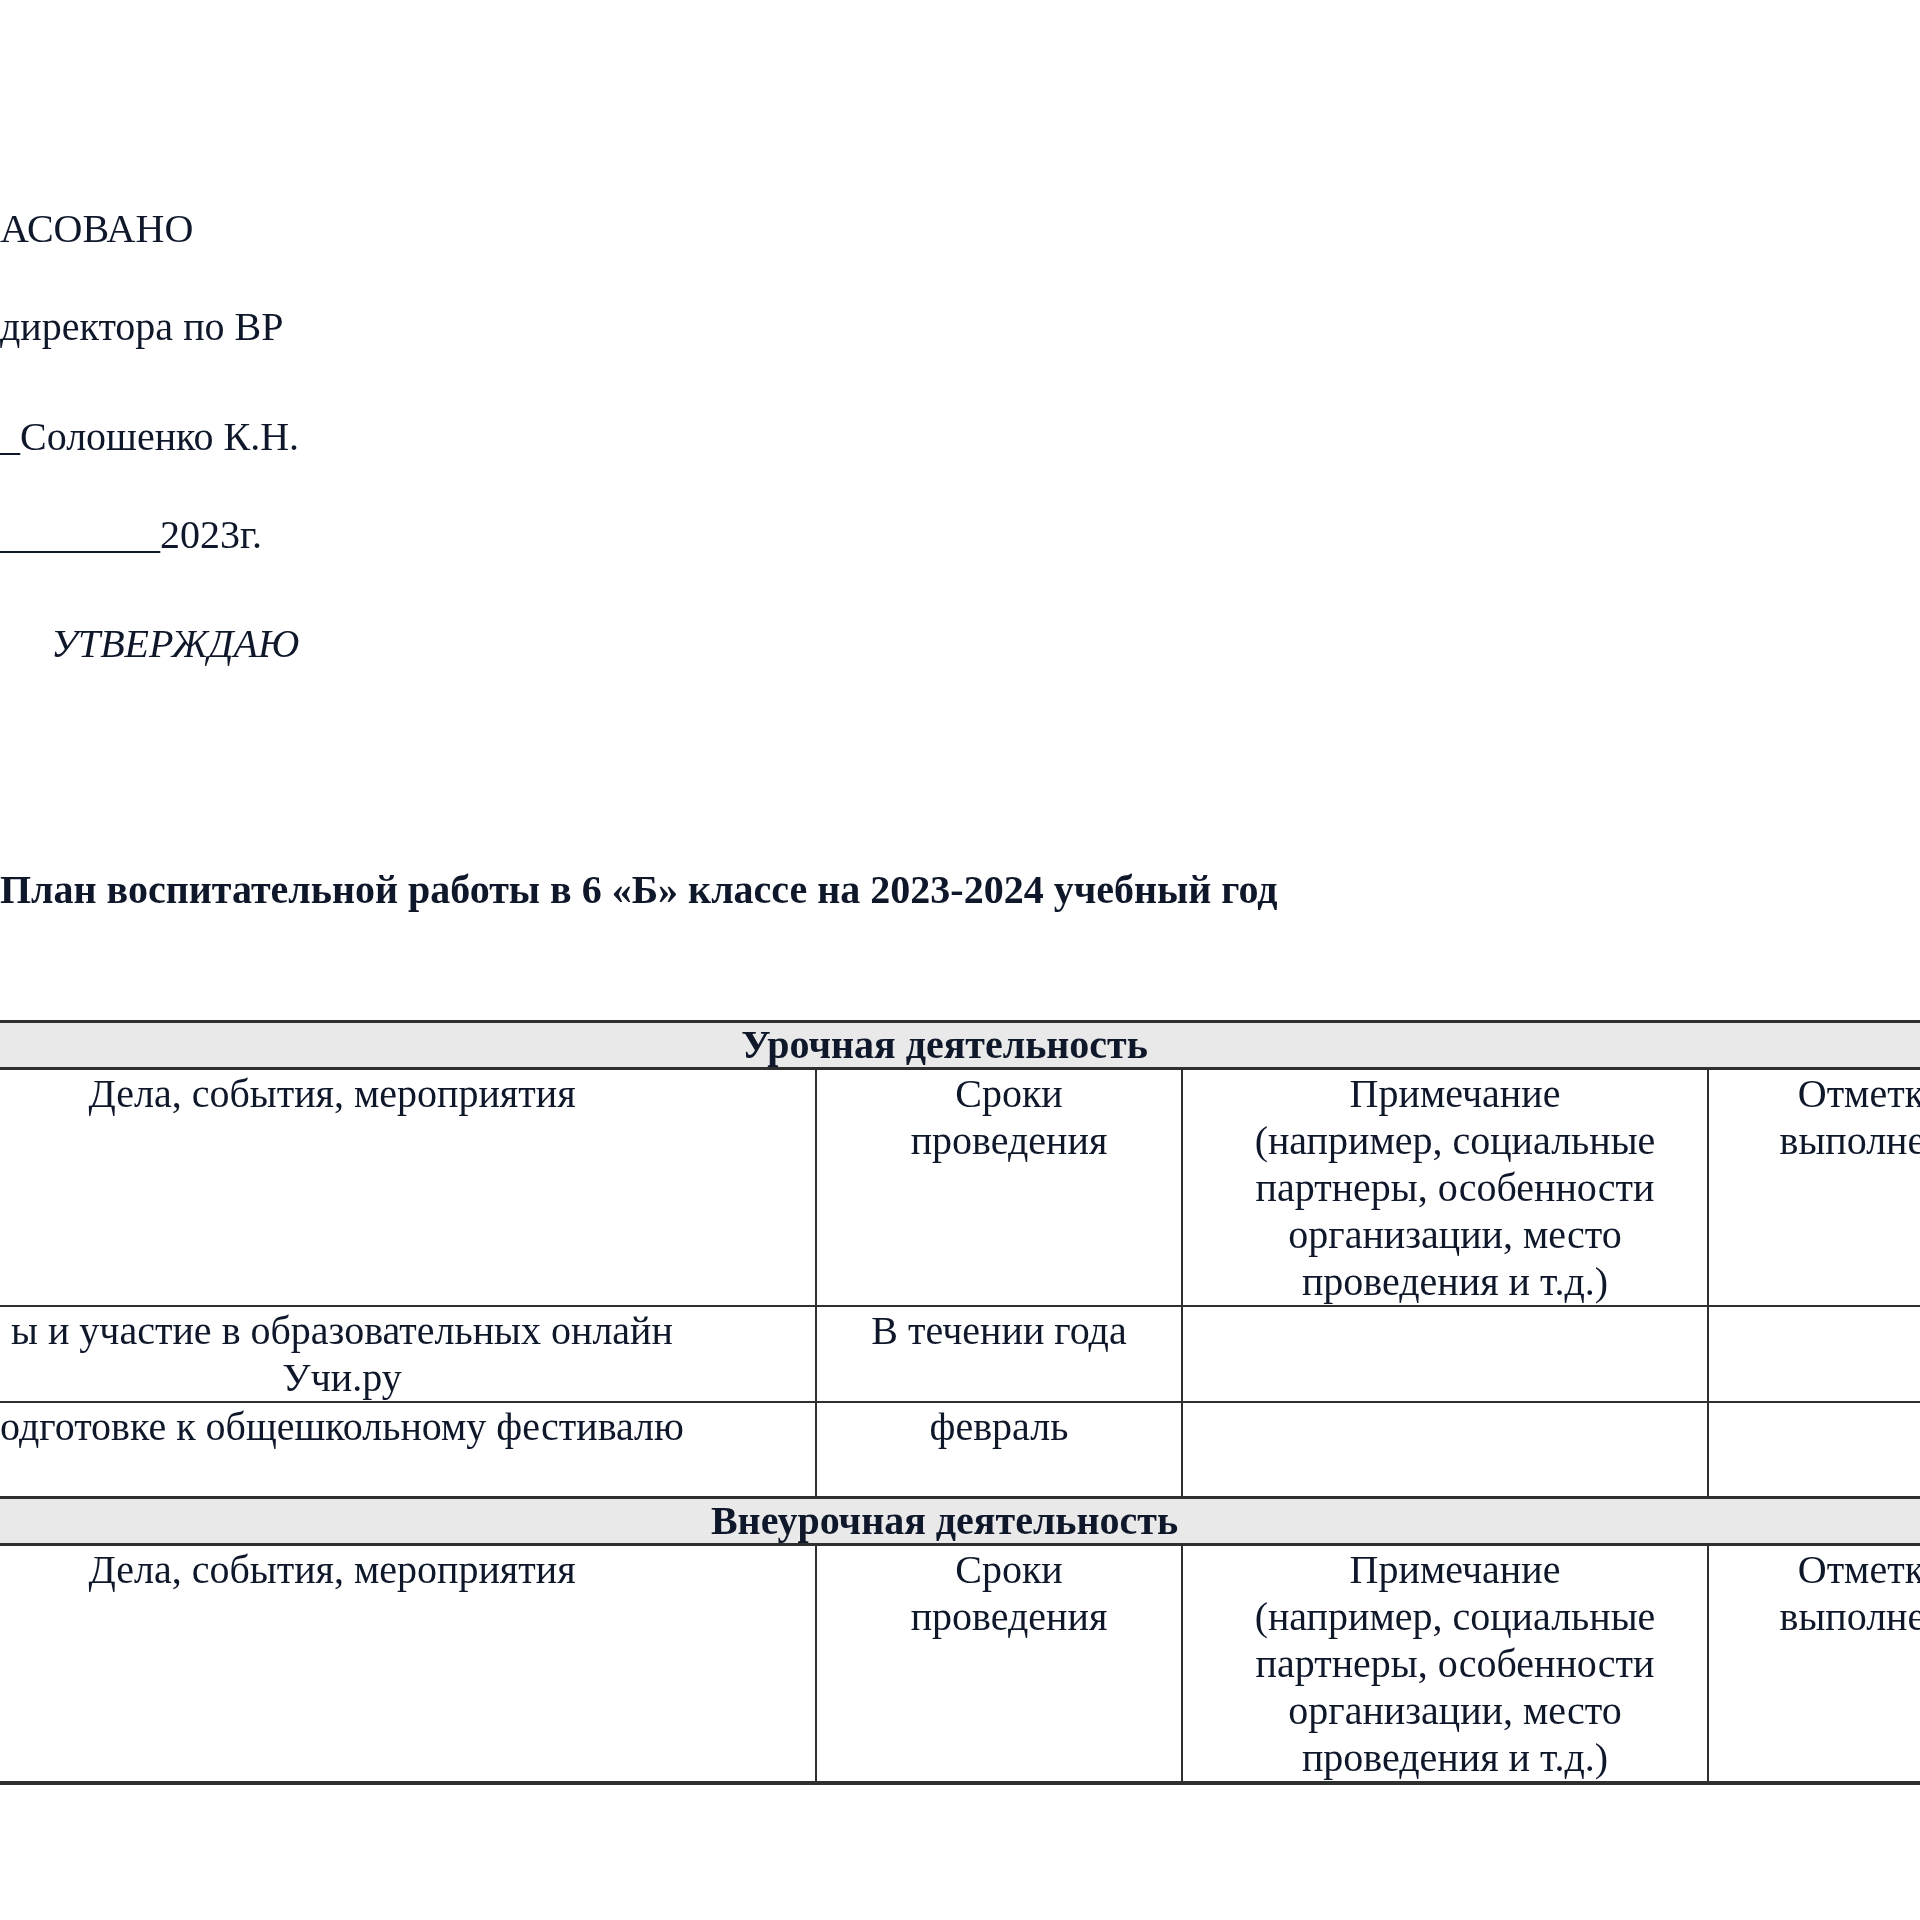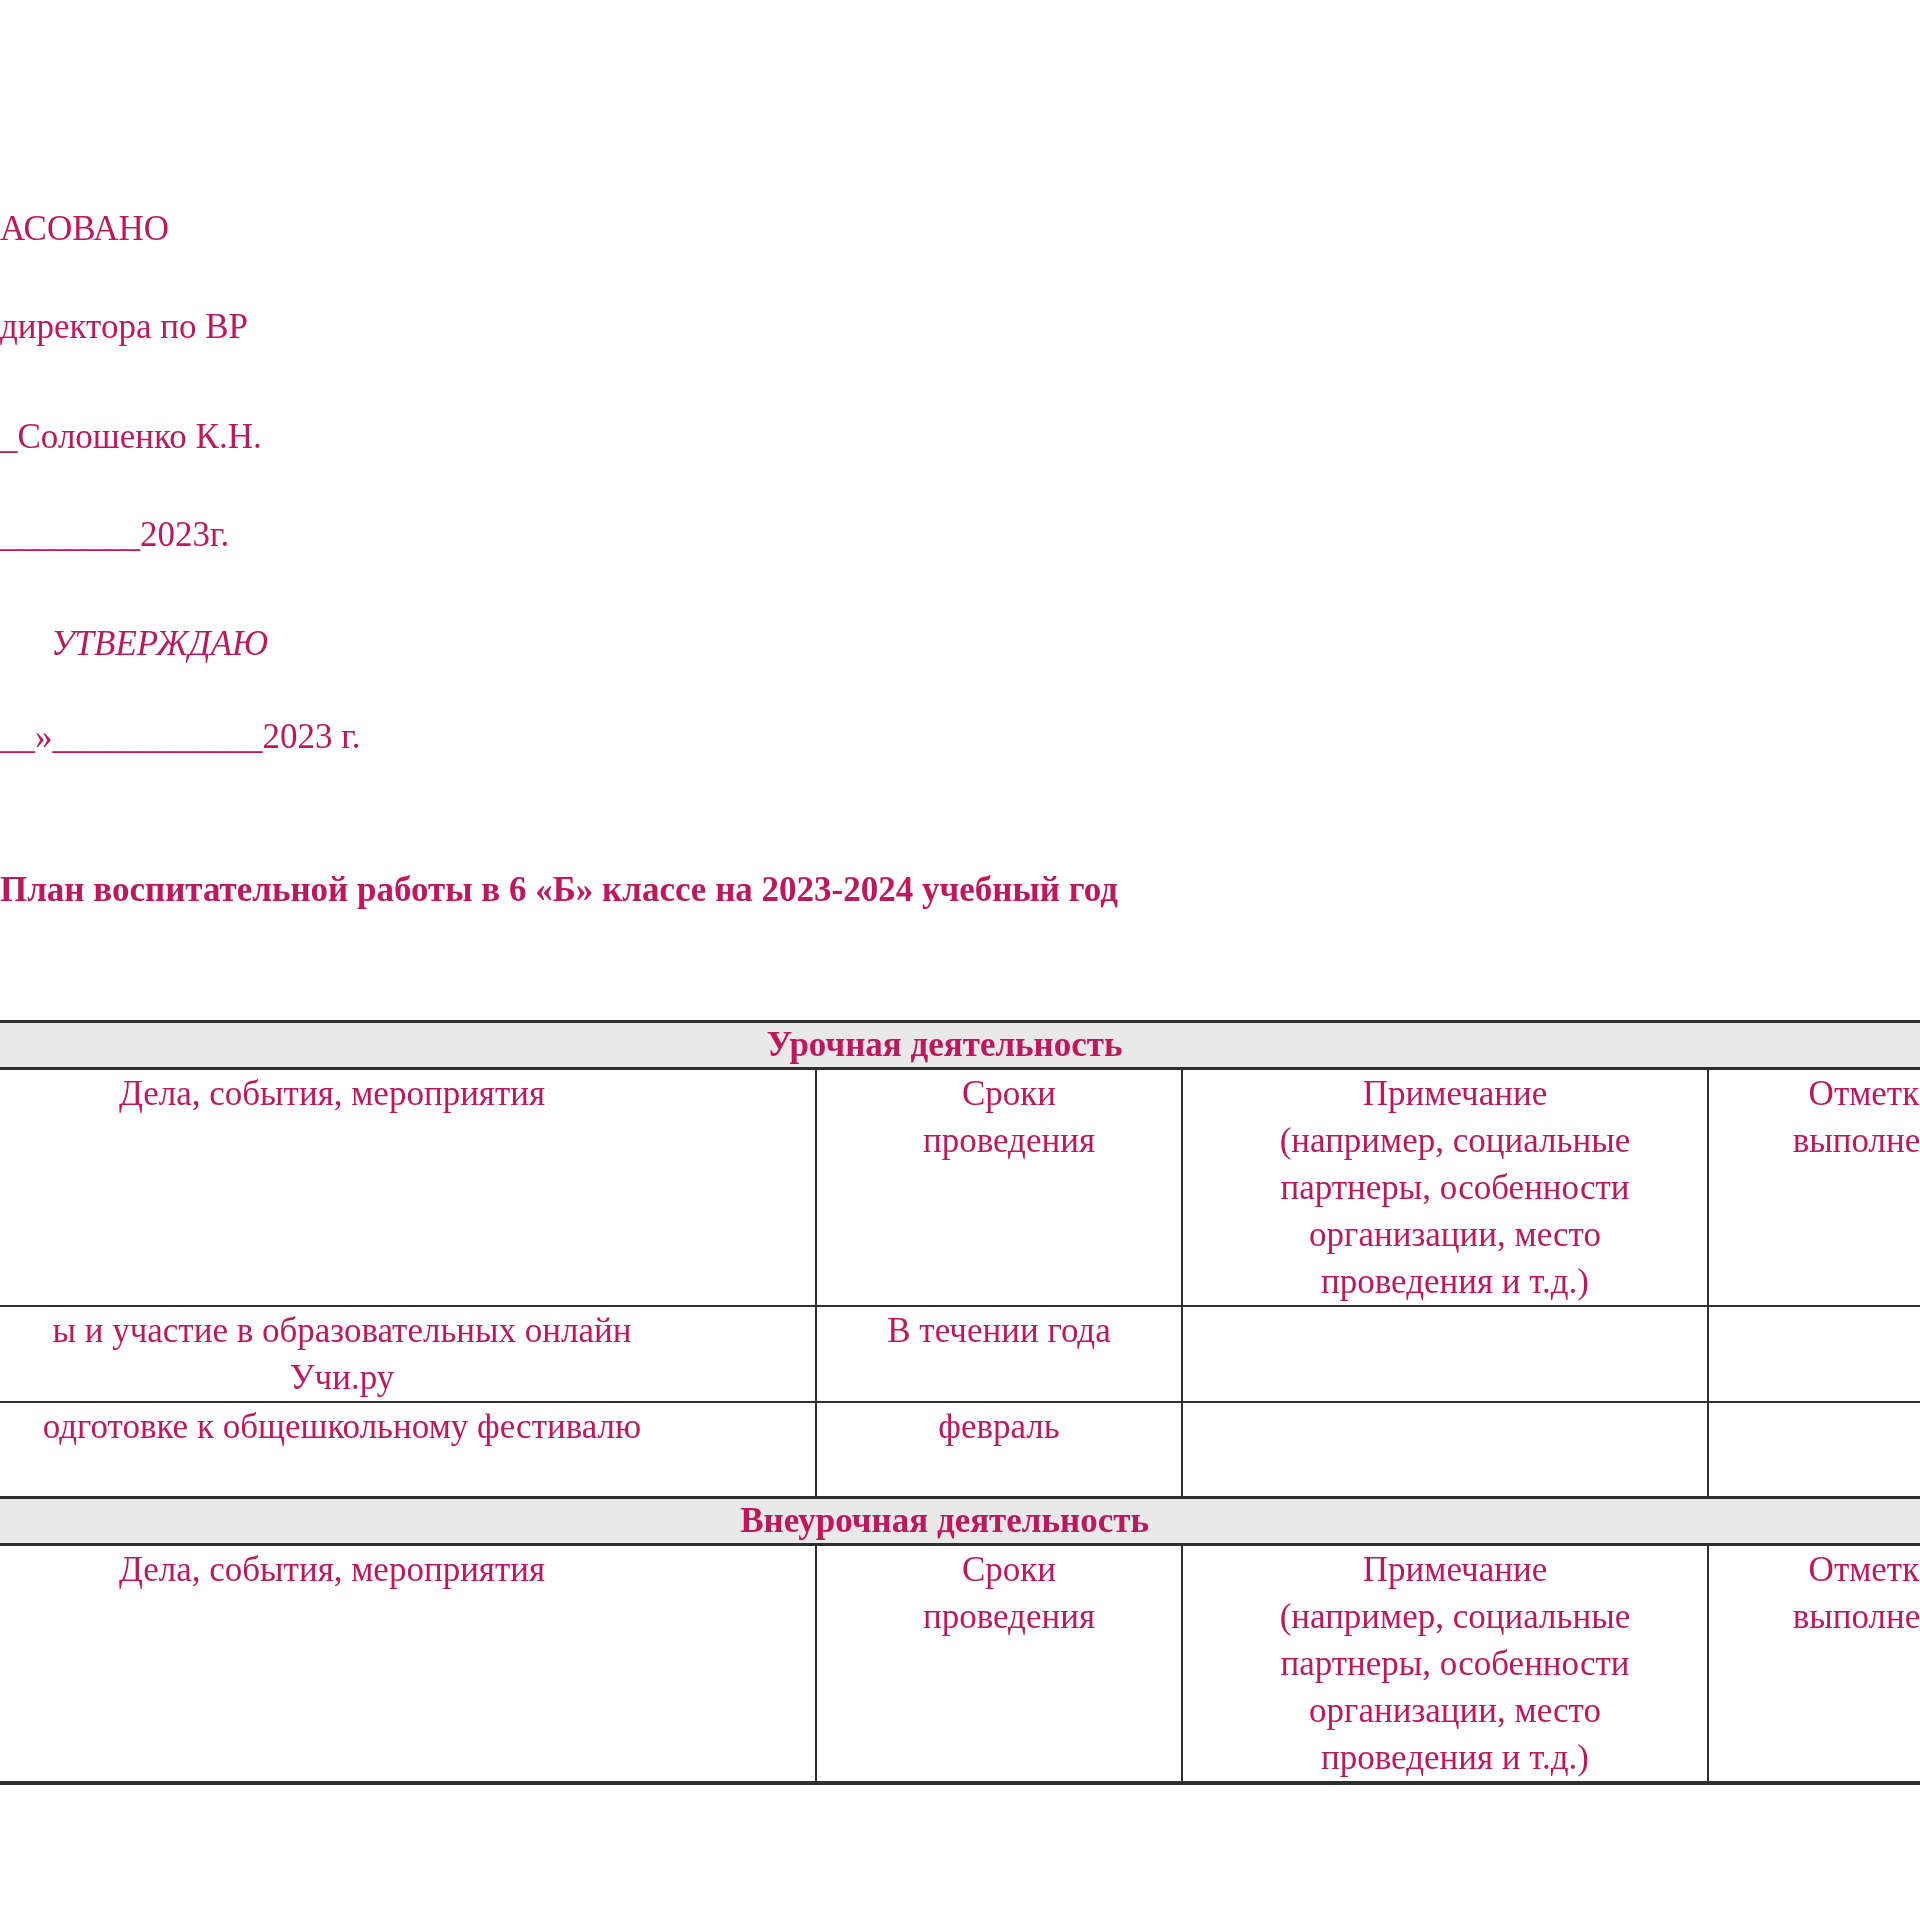--- a/index.html
+++ b/index.html
@@ -1,20 +1,20 @@
 <!DOCTYPE html>
 <html><head>
 <meta charset="utf-8">
 <style>
   html,body { margin:0; padding:0; background:#ffffff; }
   .viewport {
     position:relative; width:1920px; height:1920px; overflow:hidden;
-    background:#ffffff; color:#be185d;
+    background:#ffffff; color:#0f172a;
     font-family:"Liberation Serif","DejaVu Serif",serif;
-    font-size:35px;
+    font-size:40px;
   }
   .line { position:absolute; left:0; line-height:47px; white-space:pre; }
   .indent { left:51px;font-style:italic; }
   .title-line { position:absolute; left:0; width:1920px; text-align:left;
     font-weight:bold; line-height:50px; }
   table.plan {
     position:absolute; left:-153px; top:1020px; width:2193px;
     table-layout:fixed; border-collapse:collapse;
   }
   table.plan td {
@@ -37,21 +37,20 @@
 </head>
 <body>
 
 <div class="viewport">
 
   <div class="line" style="top:205px">АСОВАНО</div>
   <div class="line" style="top:303px">директора по ВР</div>
   <div class="line" style="top:413px">_Солошенко К.Н.</div>
   <div class="line" style="top:511px">________2023г.</div>
   <div class="line indent" style="top:620px">УТВЕРЖДАЮ</div>
-  <div class="line" style="top:713px">__»____________2023 г.</div>
 
   <div class="title-line" style="top:865px">План воспитательной работы в 6 «Б» классе на 2023-2024 учебный год</div>
 
   <table class="plan">
     <colgroup>
       <col style="width:968px">
       <col style="width:366px">
       <col style="width:526px">
       <col style="width:333px">
     </colgroup>

